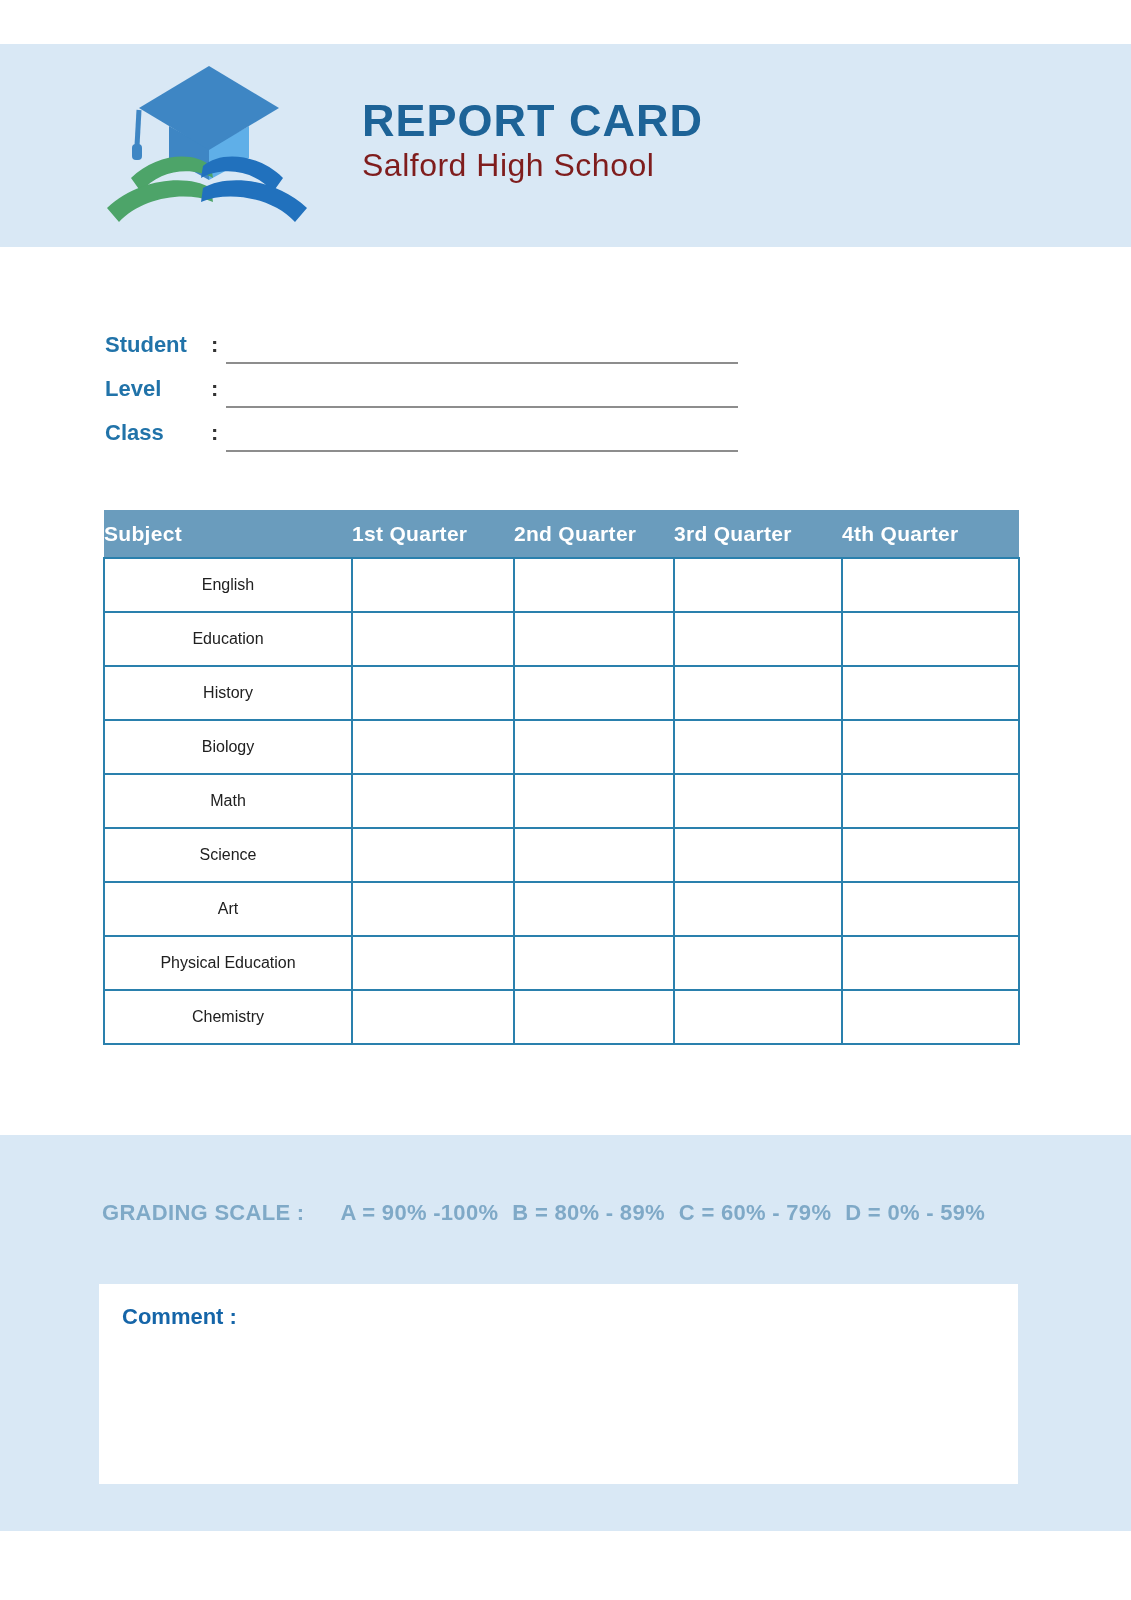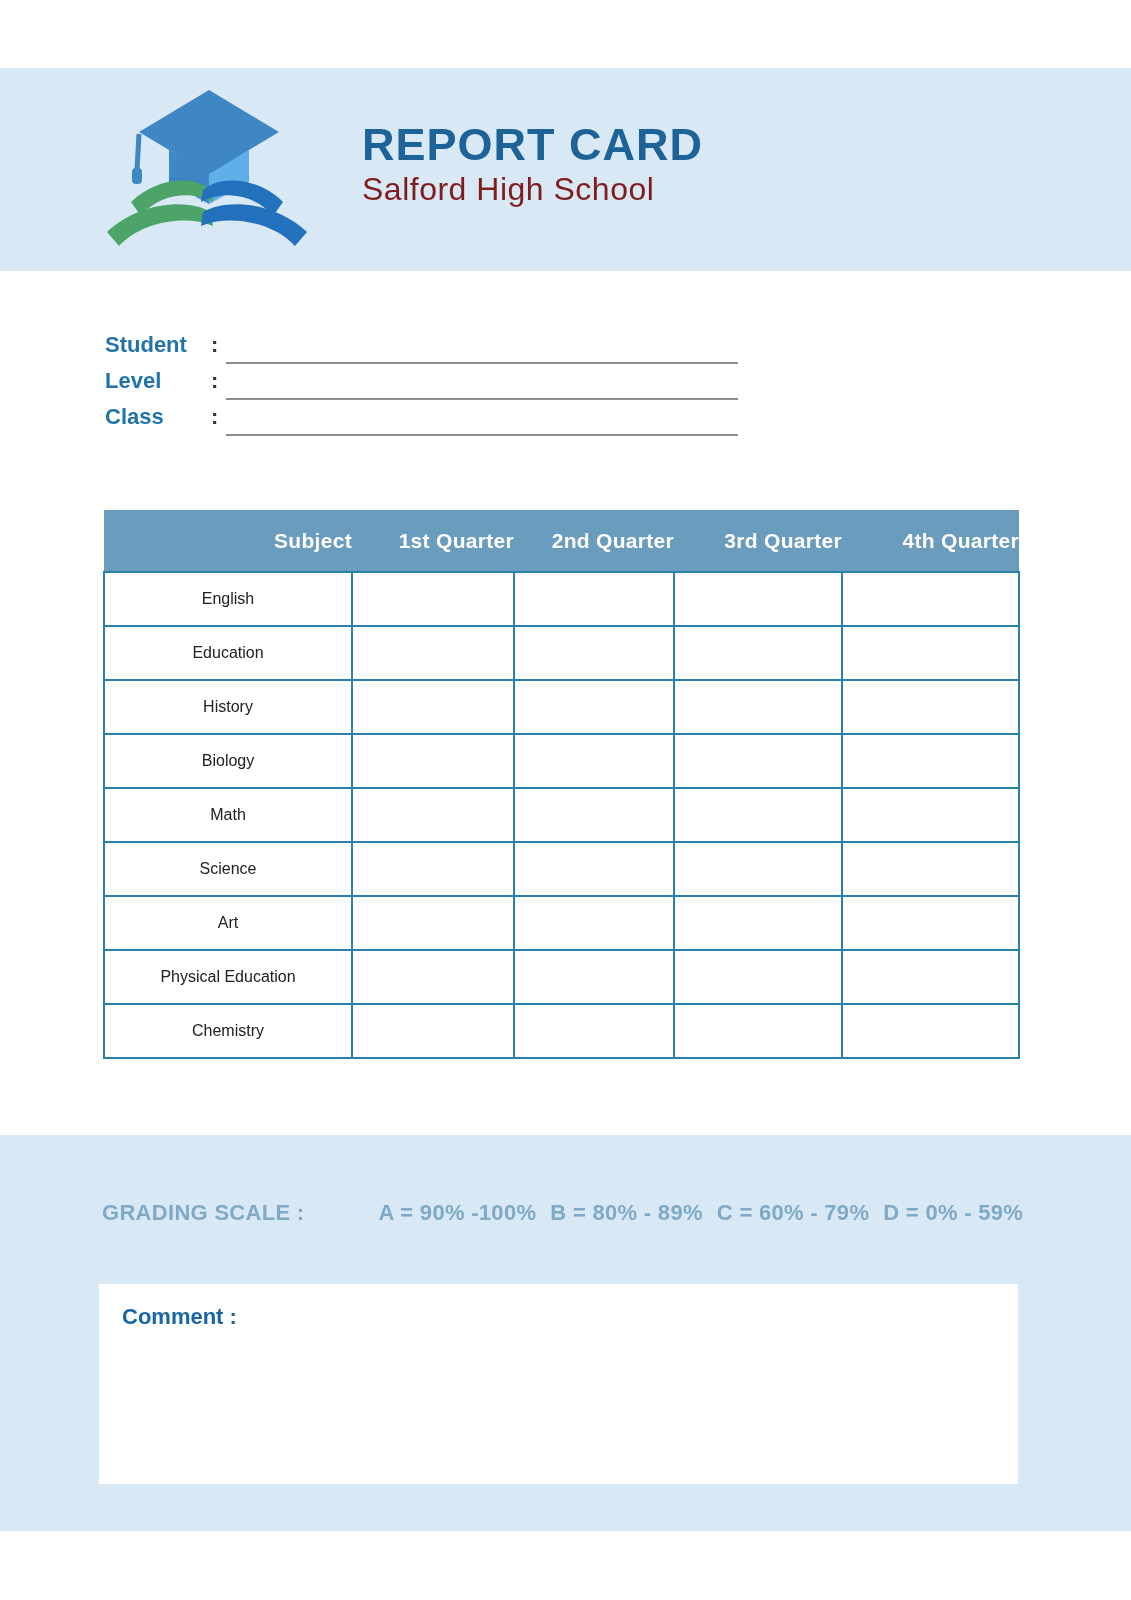--- a/index.html
+++ b/index.html
@@ -4,37 +4,37 @@
 <style>
   * { margin:0; padding:0; box-sizing:border-box; }
   body { background:#ffffff; font-family:"Liberation Sans", sans-serif; }
   .page {
     position:relative; width:1131px; height:1600px;
     background:#ffffff; overflow:hidden; margin:0 auto;
   }
 
   
   .header-band {
-    position:absolute; left:0; top:68px; width:1131px; height:203px;
+    position:absolute; left:0; top:44px; width:1131px; height:203px;
     background:#d9e8f5;
   }
   .logo { position:absolute; left:97px; top:22px; width:220px; height:158px; }
   .title-block { position:absolute; left:362px; top:52px; }
   .report-title {
     font-size:45px; font-weight:bold; color:#1d6397; letter-spacing:1px;
     line-height:1.1;
   }
   .school-name {
     font-size:32px; color:#7f1d1d; margin-top:1px; letter-spacing:0.5px;
   }
 
   
   .student-info {
     position:absolute; left:105px; top:329px; width:640px;
-    display:flex; flex-direction:column; gap:1px;
+    display:flex; flex-direction:column; gap:9px;
   }
   .field-row { display:flex; align-items:flex-end; height:35px; }
   .field-label {
     flex:0 0 106px; font-size:22px; font-weight:bold; color:#2173a9;
     margin-bottom:6px;
   }
   .field-colon {
     font-size:22px; font-weight:bold; color:#333333;
     margin:0 8px 6px 0;
   }
@@ -42,37 +42,37 @@
     flex:0 0 512px; height:0; border-bottom:2px solid #8d8d8d;
   }
 
   
   .grades-table {
     position:absolute; left:103px; top:510px;
     border-collapse:collapse; table-layout:fixed;
   }
   .grades-table th {
     background:#6a9cbd; color:#ffffff; font-size:21px; font-weight:bold;
-    letter-spacing:0.3px; height:62px; border:none; text-align:right;
+    letter-spacing:0.3px; height:48px; border:none; text-align:left;
   }
   .grades-table td {
     border:2px solid #2a80ad; height:54px; background:#ffffff;
     text-align:center; vertical-align:middle;
   }
   .subject-cell { font-size:16px; color:#202020; }
 
   
   .bottom-band {
     position:absolute; left:0; top:1135px; width:1131px; height:396px;
     background:#d9e8f5;
   }
   .grading-scale {
     position:absolute; left:102px; top:1200px;
     display:flex; align-items:baseline;
-    font-size:22px; font-weight:bold; color:#7fa9c7; letter-spacing:0.3px;gap:38px;
+    font-size:22px; font-weight:bold; color:#7fa9c7; letter-spacing:0.3px;
   }
   .grading-scale-label { margin-right:36px; }
   .grading-items { display:flex; gap:14px; }
   .comment-box {
     position:absolute; left:99px; top:1284px; width:919px; height:200px;
     background:#ffffff;
   }
   .comment-label {
     position:absolute; left:23px; top:20px;
     font-size:22px; font-weight:bold; color:#1565a8;

